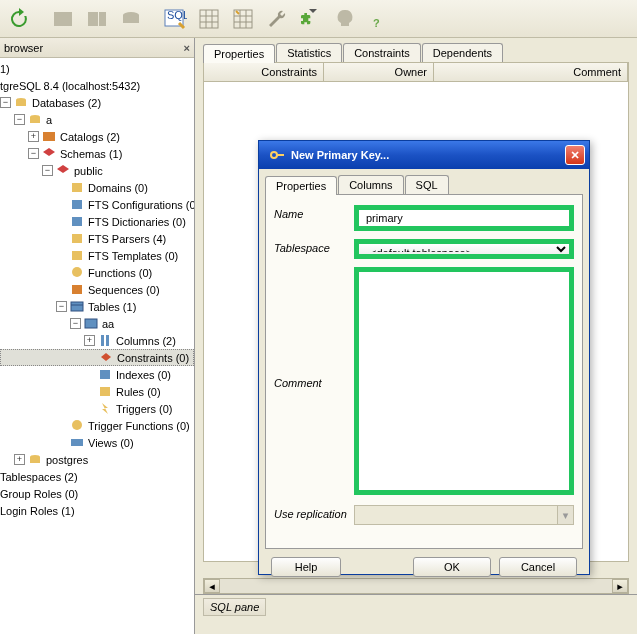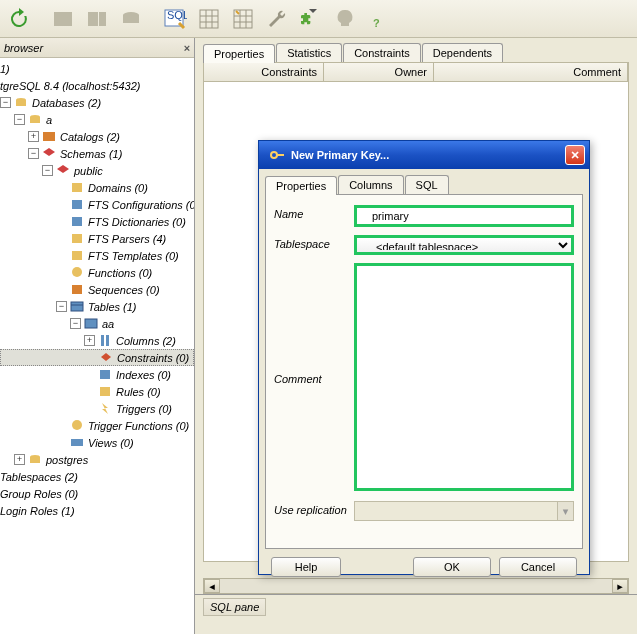--- a/index.html
+++ b/index.html
@@ -4,21 +4,21 @@
 <style>
 * { box-sizing: border-box; margin: 0; padding: 0; font-family: Tahoma, Arial, sans-serif; font-size: 11px; }
 body { background: #ece9d8; width: 637px; height: 634px; overflow: hidden; position: relative; }
 
 
 .toolbar { height: 38px; background: linear-gradient(#f5f3e9,#e8e4d3); border-bottom: 1px solid #c0bca6; display: flex; align-items: center; padding: 2px 4px; gap: 4px; }
 .tb-btn { width: 30px; height: 30px; display: flex; align-items: center; justify-content: center; border: 1px solid transparent; }
 .tb-btn svg { width: 24px; height: 24px; }
 
 
-.browser-panel { position: absolute; left: 0; top: 38px; bottom: 0; width: 195px; border-right: 1px solid #999; background: #fff; display: flex; flex-direction: column; font-style: italic; }
+.browser-panel { position: absolute; left: 0; top: 38px; bottom: 0; width: 195px; border-right: 1px solid #999; background: #fff; display: flex; flex-direction: column; }
 .browser-title { background: linear-gradient(#f0ece0,#e4e0cf); border-bottom: 1px solid #bfbba8; height: 20px; display: flex; align-items: center; justify-content: space-between; padding: 0 4px; font-size: 11px; }
 .close-x { font-family: Arial; font-weight: bold; color: #555; cursor: pointer; }
 .tree { flex: 1; overflow: auto; padding: 2px 0; background: #fff; color: #000; }
 .tree-row { display: flex; align-items: center; height: 17px; white-space: nowrap; cursor: default; }
 .tree-row.sel { background: #e0e0d8; border: 1px dotted #888; }
 .exp { width: 11px; height: 11px; border: 1px solid #8a8a8a; background: #fff; margin-right: 3px; font-size: 9px; line-height: 9px; text-align: center; color: #333; flex-shrink: 0; }
 .spacer { display: inline-block; flex-shrink: 0; }
 .ticon { width: 15px; height: 13px; margin-right: 3px; flex-shrink: 0; }
 
 
@@ -40,21 +40,21 @@
 .dlg-title .key { margin: 0 6px; }
 .dlg-close { margin-left: auto; width: 20px; height: 20px; background: linear-gradient(#f08070,#d43518); border: 1px solid #fff; border-radius: 3px; color: #fff; display:flex;align-items:center;justify-content:center;font-weight:bold; cursor:pointer;}
 .dlg-body { padding: 6px; }
 .dlg-tabs { display: flex; }
 .dlg-tab { background: #f4f2e8; border: 1px solid #999; border-bottom: none; padding: 3px 10px; margin-right: 1px; border-radius: 3px 3px 0 0; cursor:pointer;}
 .dlg-tab.active { background: #fcfbf5; position: relative; top: 1px; }
 .dlg-page { border: 1px solid #999; background: #fcfbf5; padding: 10px 8px; height: 355px; }
 .frow { display: flex; align-items: flex-start; margin-bottom: 8px; }
 .flabel { width: 80px; padding-top: 3px; font-style: italic; }
 .finput { flex: 1; }
-.finput input, .finput select, .finput textarea { width: 100%; border: 3px solid #22c55e; background: #fff; padding: 2px 15px; font-size: 11px; font-family: inherit; }
+.finput input, .finput select, .finput textarea { width: 100%; border: 5px solid #22c55e; background: #fff; padding: 2px 7px; font-size: 11px; font-family: inherit; }
 .finput textarea { height: 228px; resize: none; }
 .finput select { height: 20px; background: linear-gradient(#fff,#f0f0f0); }
 .finput .disabled { background: #ece9d8; height: 20px; border: 1px solid #c0bca6; display:flex; }
 .finput .disabled .dd { margin-left:auto; width:16px; background:#e5e2d3; border-left:1px solid #c0bca6; display:flex;align-items:center;justify-content:center; color:#999;}
 .dlg-buttons { display: flex; gap: 8px; padding: 8px 6px 0; }
 .dlg-buttons .btn { border: 1px solid #999; background: linear-gradient(#fefefe,#e8e5d6); padding: 3px 0; border-radius: 3px; text-align: center; cursor:pointer;}
 .dlg-buttons .spacer-btn { flex: 1; }
 </style>
 </head>
 <body>

